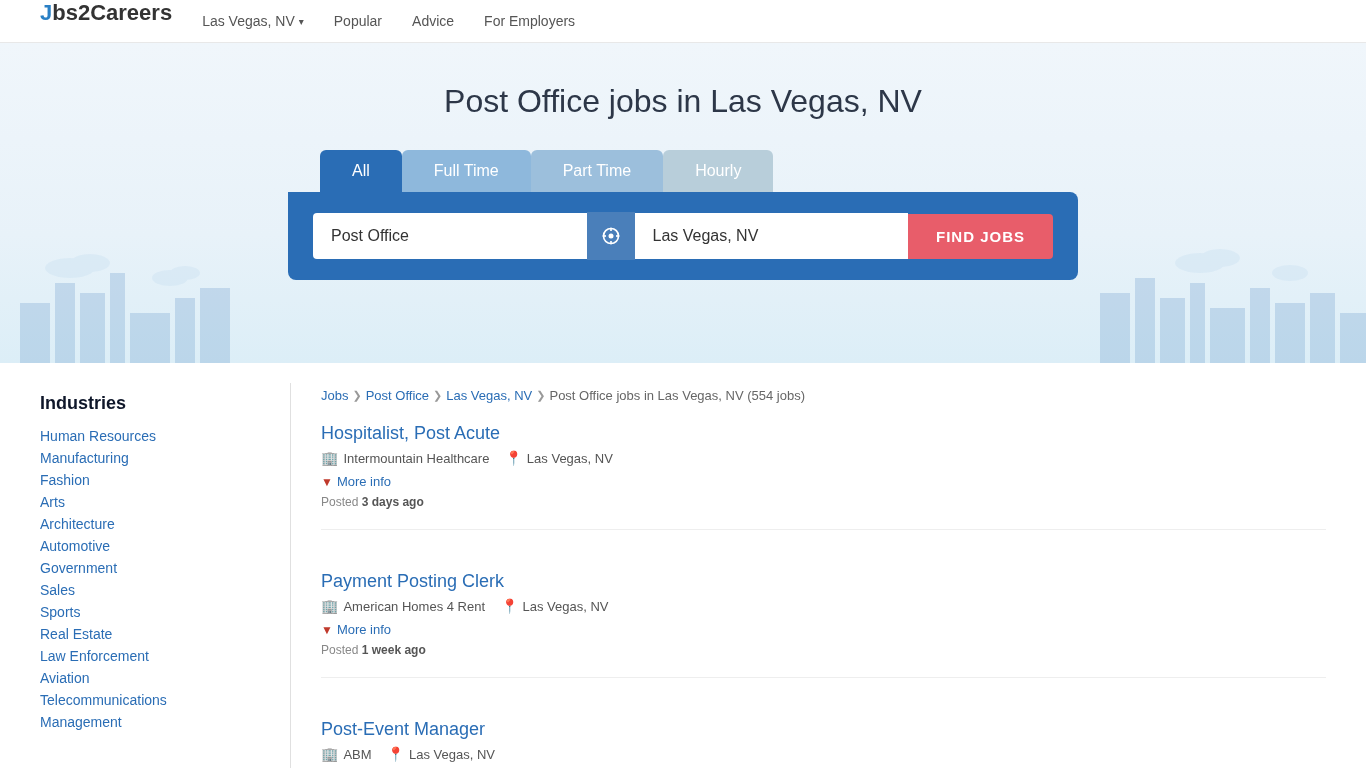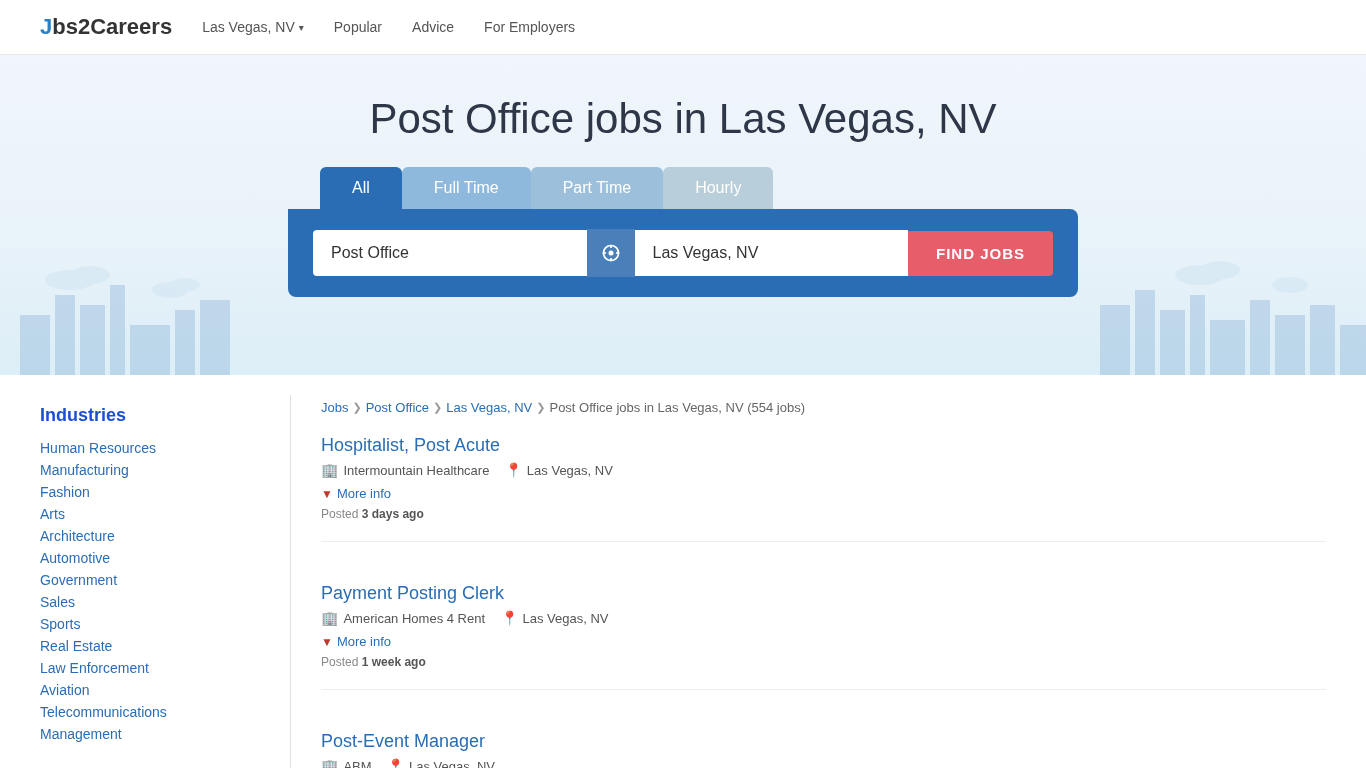--- a/index.html
+++ b/index.html
@@ -1,23 +1,22 @@
 <!DOCTYPE html>
 <html><head>
   <meta charset="utf-8">
   <style>
     * { box-sizing: border-box; margin: 0; padding: 0; }
     body { font-family: Arial, sans-serif; background: #fff; color: #333; font-size: 14px; }
 
     
     .navbar {
       display: flex;
-      align-items: center;
       padding: 0 40px;
-      height: 55px;
+      height: 43px;
       border-bottom: 1px solid #e8e8e8;
       background: #fff;
     }
     .logo {
       margin-right: 30px;
     }
     .logo span { font-size: 22px; font-weight: bold; color: #333; }
     .logo span em { color: #2a80c5; font-style: normal; }
     .nav-links { display: flex; gap: 30px; align-items: center; }
     .nav-links a {
@@ -38,24 +37,24 @@
     
     .hero {
       background: linear-gradient(180deg, #f0f6fb 0%, #e8f2f9 60%, #dceef7 100%);
       padding: 40px 20px 0;
       text-align: center;
       position: relative;
       overflow: hidden;
       min-height: 320px;
     }
     .hero-title {
-      font-size: 42px;
+      font-size: 32px;
       color: #2d3748;
       font-weight: 400;
-      margin-bottom: 24px;
+      margin-bottom: 30px;
     }
     
     .city-bg {
       position: absolute;
       bottom: 0;
       left: 0;
       right: 0;
       height: 120px;
       opacity: 0.18;
     }
@@ -162,21 +161,21 @@
 
     
     .sidebar {
       width: 220px;
       flex-shrink: 0;
       padding-top: 10px;
     }
     .sidebar-title {
       font-size: 18px;
       font-weight: bold;
-      color: #1d4ed8;
+      color: #0f172a;
       margin-bottom: 14px;
     }
     .sidebar-list {
       list-style: none;
       display: flex;
       flex-direction: column;
       gap: 6px;
     }
     .sidebar-list li a {
       color: #2a6db5;

